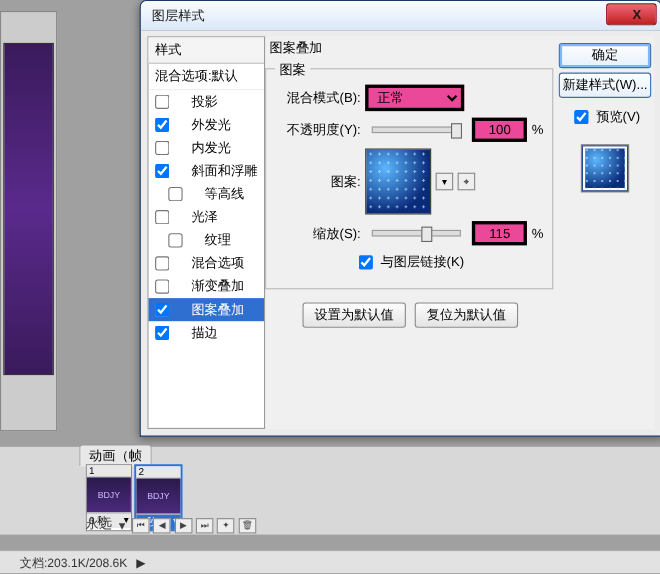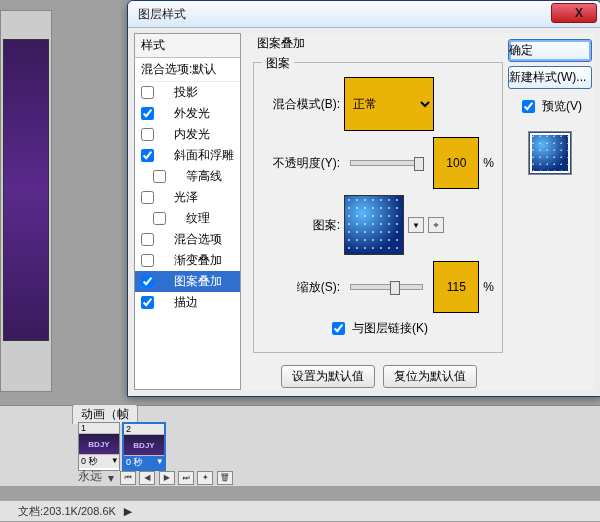--- a/index.html
+++ b/index.html
@@ -6,59 +6,59 @@
   .workspace{position:absolute;left:0;top:0;width:600px;height:522px;background:#a0a0a0}
   .canvas{position:absolute;left:0;top:10px;width:50px;height:380px;background:#ccc;border:1px solid #888}
   .canvas-inner{margin:28px 2px;width:44px;height:300px;background:linear-gradient(#3a1a5c,#5a2a8c 50%,#3a1a5c);border:1px solid #333}
   
   .dialog{position:absolute;left:127px;top:0;width:473px;height:395px;background:#ececec;border:1px solid #183a6b;border-top-left-radius:6px;border-top-right-radius:6px;box-shadow:0 2px 8px rgba(0,0,0,.4)}
   .titlebar{height:26px;background:linear-gradient(#fafcff,#dbe8f8);border-bottom:1px solid #a8b8cf;border-top-left-radius:6px;border-top-right-radius:6px;position:relative;display:flex;align-items:center}
   .titlebar span{padding-left:10px;color:#1a1a1a}
   .close-btn{position:absolute;right:4px;top:2px;width:44px;height:18px;background:linear-gradient(#e67,#c12020);border:1px solid #8a1515;border-radius:3px;color:#fff;display:flex;align-items:center;justify-content:center;font-family:Arial;font-weight:bold}
   .dlg-body{position:absolute;left:6px;top:32px;right:6px;bottom:6px;background:#f0f0f0;display:flex}
   
-  .styles-box{width:105px;border:1px solid #9a9a9a;background:#fff;margin-right:12px}
+  .styles-box{width:105px;border:1px solid #9a9a9a;background:#fff;margin-right:0}
   .styles-header{border-bottom:1px solid #c0c0c0;padding:3px 6px;background:#f4f4f4}
   .styles-sub{padding:3px 6px;border-bottom:1px solid #eee}
   .style-row{display:flex;align-items:center;padding:2px 6px;gap:20px}
   .style-row.sel{background:#2f6fd0;color:#fff}
   .style-row input[type=checkbox]{margin:0}
   .indent{padding-left:18px}
   
   .center{flex:1;position:relative}
   .group{border:1px solid #b8b8b8;margin:10px 2px 0 0;padding:8px;position:relative}
   .group-label{position:absolute;top:-8px;left:8px;background:#f0f0f0;padding:0 4px}
   .row{display:flex;align-items:center;margin:6px 0;gap:4px}
   .lbl{width:78px;text-align:right}
-  select,input[type=text]{border:1px solid #000000;font-size:12px;padding:18px 4px;background:#eab308}
+  select,input[type=text]{border:3px solid #000000;font-size:12px;padding:1px 4px;background:#ec4899}
   select{width:90px}
   .numbox{width:36px;text-align:center}
   .slider{flex:1;height:4px;background:#ddd;border:1px solid #999;position:relative;margin:0 6px}
   .thumb{position:absolute;top:-4px;width:8px;height:12px;background:#e8e8e8;border:1px solid #666}
   .swatch{width:58px;height:58px;border:1px solid #333;background:radial-gradient(circle at 30% 30%,#5bb8ff,#0a2a7a 70%);position:relative}
   .swatch::after{content:"";position:absolute;inset:0;background-image:radial-gradient(#bde4ff 1px,transparent 1px);background-size:8px 8px;opacity:.7}
   .mini-btn{width:14px;height:14px;border:1px solid #888;background:#eee;display:inline-flex;align-items:center;justify-content:center;font-size:9px}
   .btn{border:1px solid #8a8a8a;background:linear-gradient(#fdfdfd,#e4e4e4);padding:2px 10px;border-radius:3px;font-size:12px}
   .btn-row{display:flex;gap:8px;justify-content:center;margin-top:12px}
   .section-title{margin:2px 0 0 4px}
   
   .right-col{width:90px;display:flex;flex-direction:column;align-items:center;gap:4px;padding-top:6px}
-  .btn-wide{width:82px;border:1px solid #3a6fb0;background:linear-gradient(#fefefe,#e6f0fb);padding:2px 0;border-radius:3px;}
+  .btn-wide{width:82px;border:1px solid #3a6fb0;background:linear-gradient(#fefefe,#e6f0fb);padding:2px 0;border-radius:3px;text-align:center}
   .btn-wide.focus{box-shadow:0 0 0 2px #7fb6ff inset}
   .preview-chk{display:flex;align-items:center;gap:4px;margin-top:4px}
   .preview-sw{width:40px;height:40px;border:1px solid #2a4a8a;margin-top:12px;background:radial-gradient(circle at 30% 30%,#5bb8ff,#0a2a7a 70%);box-shadow:inset 0 0 0 2px #fff,0 0 0 1px #888}
   .preview-sw::after{content:"";display:block;width:100%;height:100%;background-image:radial-gradient(#bde4ff 1px,transparent 1px);background-size:7px 7px;opacity:.7}
   
   .timeline{position:absolute;left:0;top:405px;width:600px;height:80px;background:#d8d8d8;border-top:1px solid #888}
   .tl-tab{position:absolute;left:72px;top:-2px;background:#e8e8e8;border:1px solid #9a9a9a;border-bottom:none;padding:1px 8px;border-radius:3px 3px 0 0}
   .frames{position:absolute;left:78px;top:16px;display:flex;gap:2px}
   .frame{width:40px;border:1px solid #888;background:#fff}
   .frame.sel{border:2px solid #2a72d4}
   .frame .num{font-size:9px;background:#e8e8e8;border-bottom:1px solid #bbb;padding:0 2px}
-  .frame .thumb-img{height:20px;background:linear-gradient(#2a1a4c,#4a2a7c);display:flex;align-items:center;justify-content:center;color:#c8b8ff;font-size:8px;font-weight:bold}
+  .frame .thumb-img{height:32px;background:linear-gradient(#2a1a4c,#4a2a7c);display:flex;align-items:center;justify-content:center;color:#c8b8ff;font-size:8px;font-weight:normal}
   .frame .dur{font-size:9px;background:#e8e8e8;border-top:1px solid #bbb;padding:0 2px;display:flex;justify-content:space-between}
   .frame.sel .dur{background:#2a72d4;color:#fff}
   .tl-ctrl{position:absolute;left:78px;top:62px;display:flex;align-items:flex-end;gap:6px;color:#444}
   .tl-btn{width:14px;height:12px;border:1px solid #888;background:#eee;font-size:8px;display:inline-flex;align-items:center;justify-content:center}
   
   .status{position:absolute;left:0;top:500px;width:600px;height:20px;background:#e2e2e2;border-top:1px solid #aaa;font-size:11px;display:flex;align-items:center;gap:8px;padding-left:18px;color:#333}
 </style>
 </head>
 <body>
 

